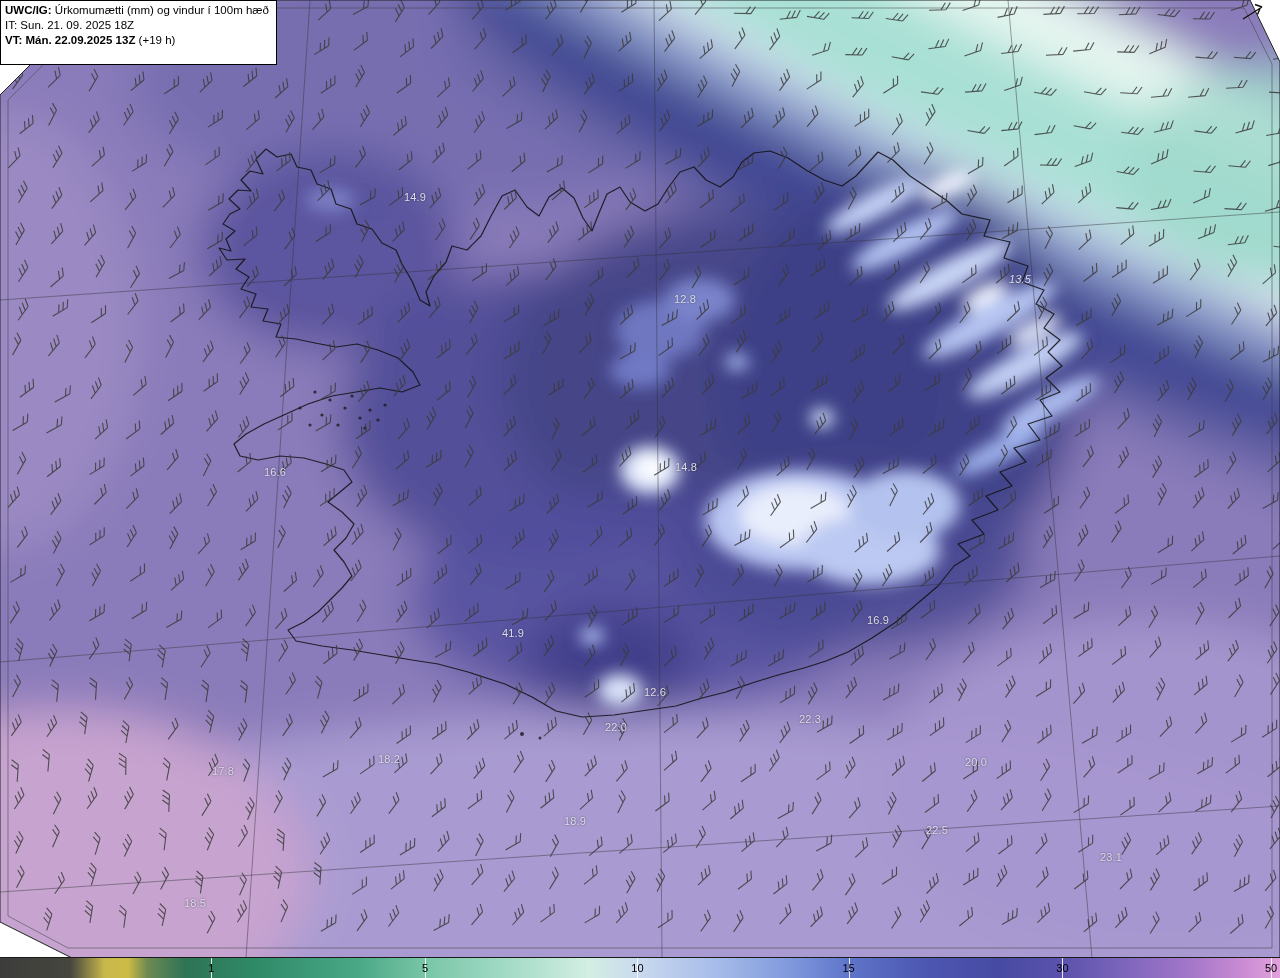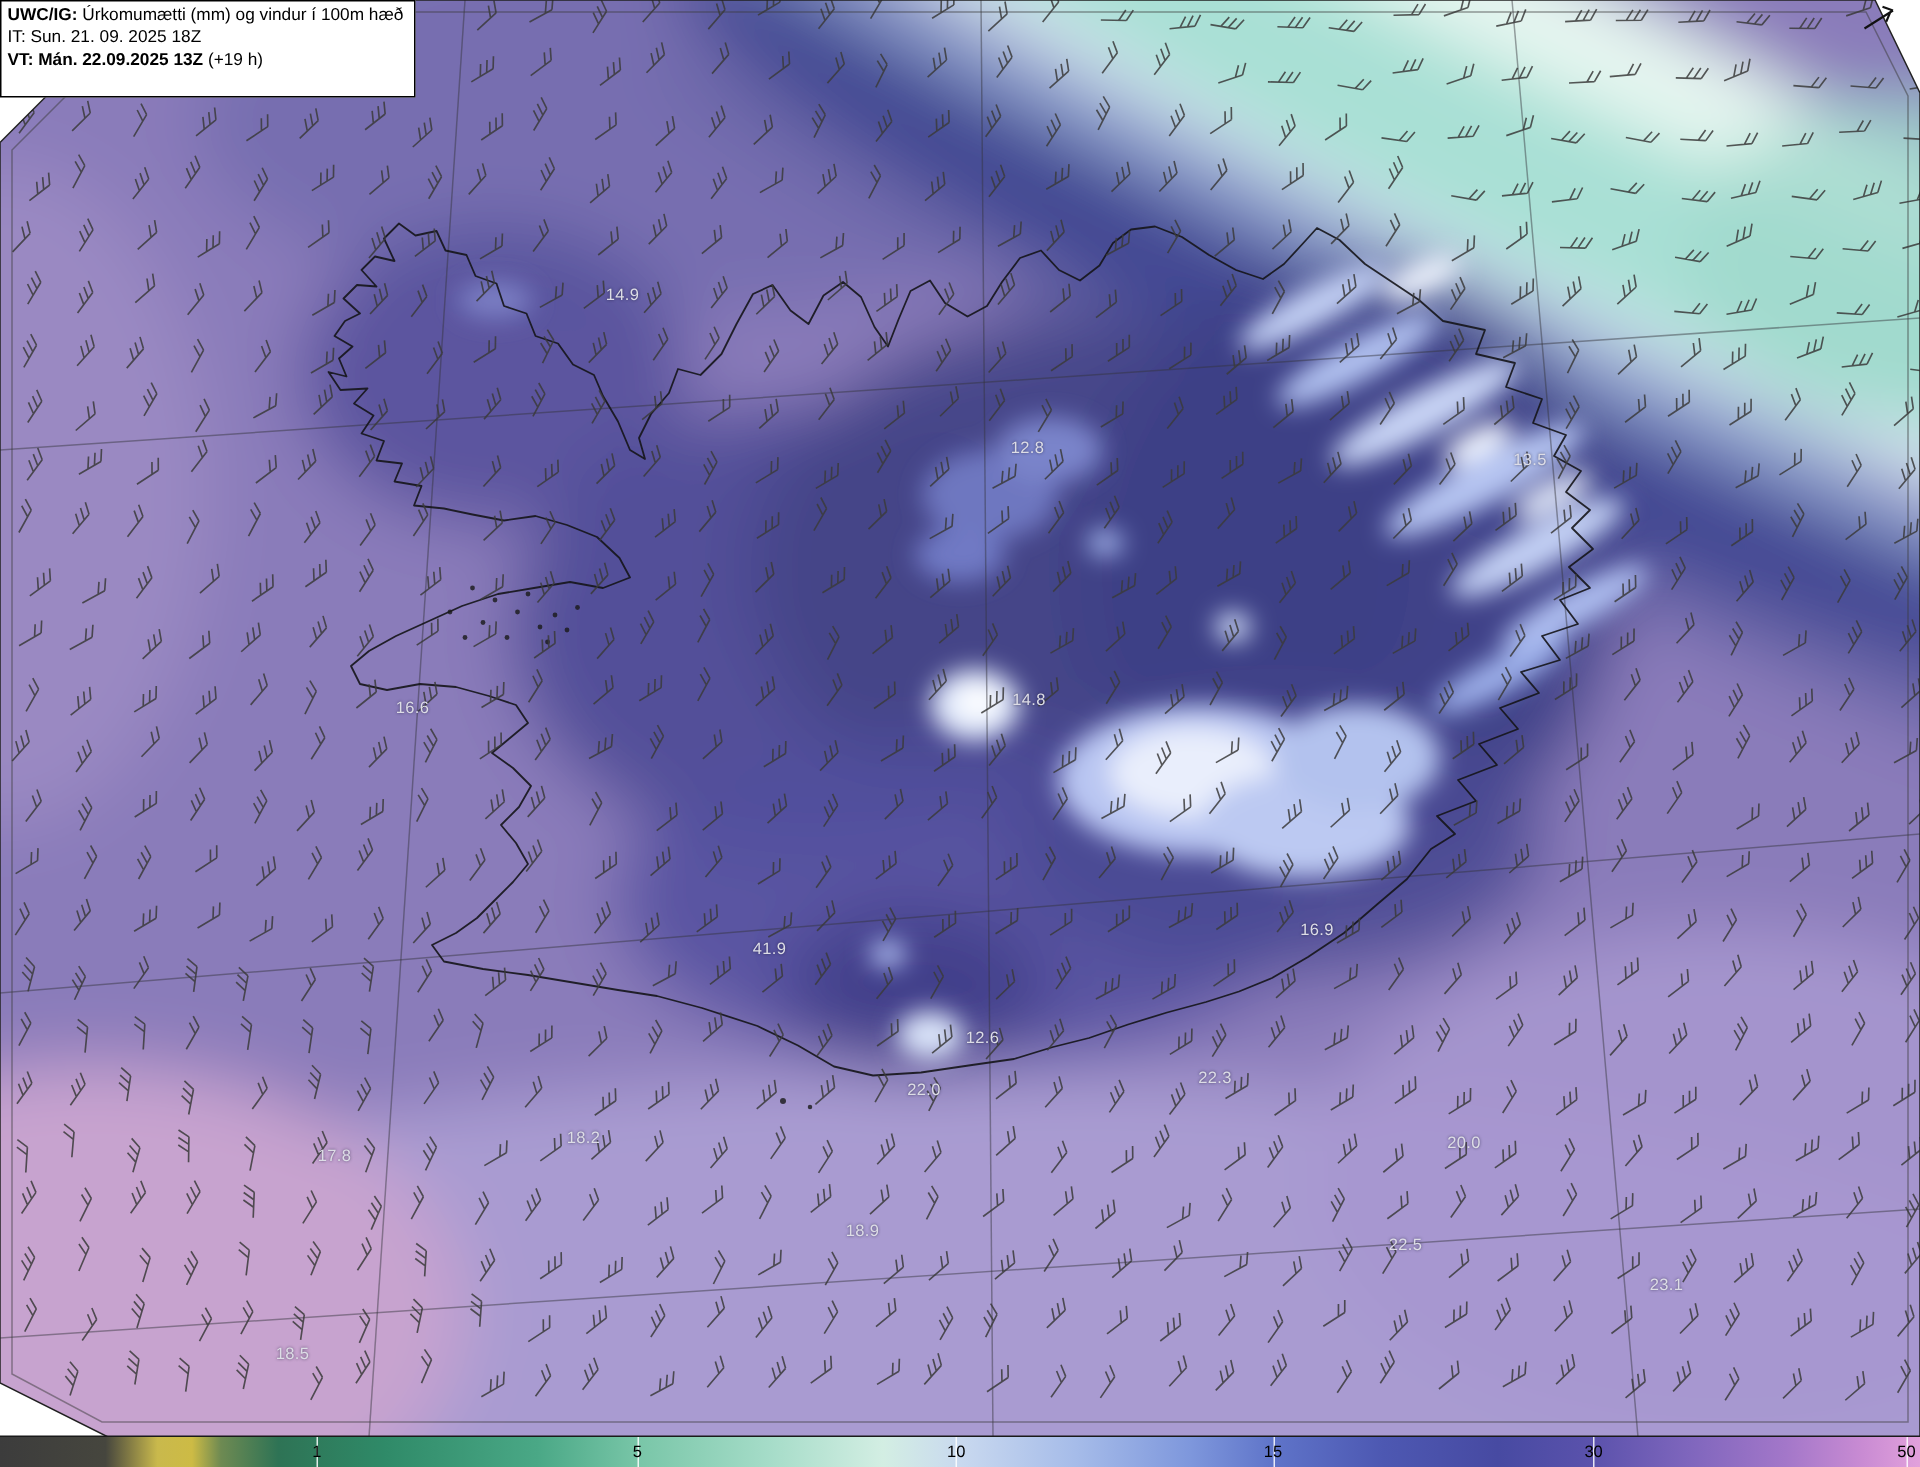--- a/index.html
+++ b/index.html
@@ -977,21 +977,21 @@
         </g>
     </g>
 
     <polygon points="95,0 1250,0 1280,62 1280,958 72,958 0,922 0,95" fill="none" stroke="#222222" stroke-width="1"></polygon>
     <polygon points="100,8 1244,8 1272,64 1272,948 68,948 8,916 8,100" fill="none" stroke="#3c3c3c" stroke-width="1" opacity="0.5"></polygon>
   </svg>
 
   <div id="map-labels">
       <span class="map-label" style="left: 377px; top: 197px;">14.9</span>
       <span class="map-label" style="left: 647px; top: 299px;">12.8</span>
-      <span class="map-label" style="left: 982px; top: 307px;">13.5</span>
+      <span class="map-label" style="left: 982px; top: 279px; font-style: italic;">13.5</span>
       <span class="map-label" style="left: 237px; top: 472px;">16.6</span>
       <span class="map-label" style="left: 648px; top: 467px;">14.8</span>
       <span class="map-label" style="left: 475px; top: 633px;">41.9</span>
       <span class="map-label" style="left: 840px; top: 620px; text-align: right;">16.9</span>
       <span class="map-label" style="left: 617px; top: 692px;">12.6</span>
       <span class="map-label" style="left: 578px; top: 727px;">22.0</span>
       <span class="map-label" style="left: 772px; top: 719px;">22.3</span>
       <span class="map-label" style="left: 351px; top: 759px;">18.2</span>
       <span class="map-label" style="left: 185px; top: 771px;">17.8</span>
       <span class="map-label" style="left: 938px; top: 762px;">20.0</span>

